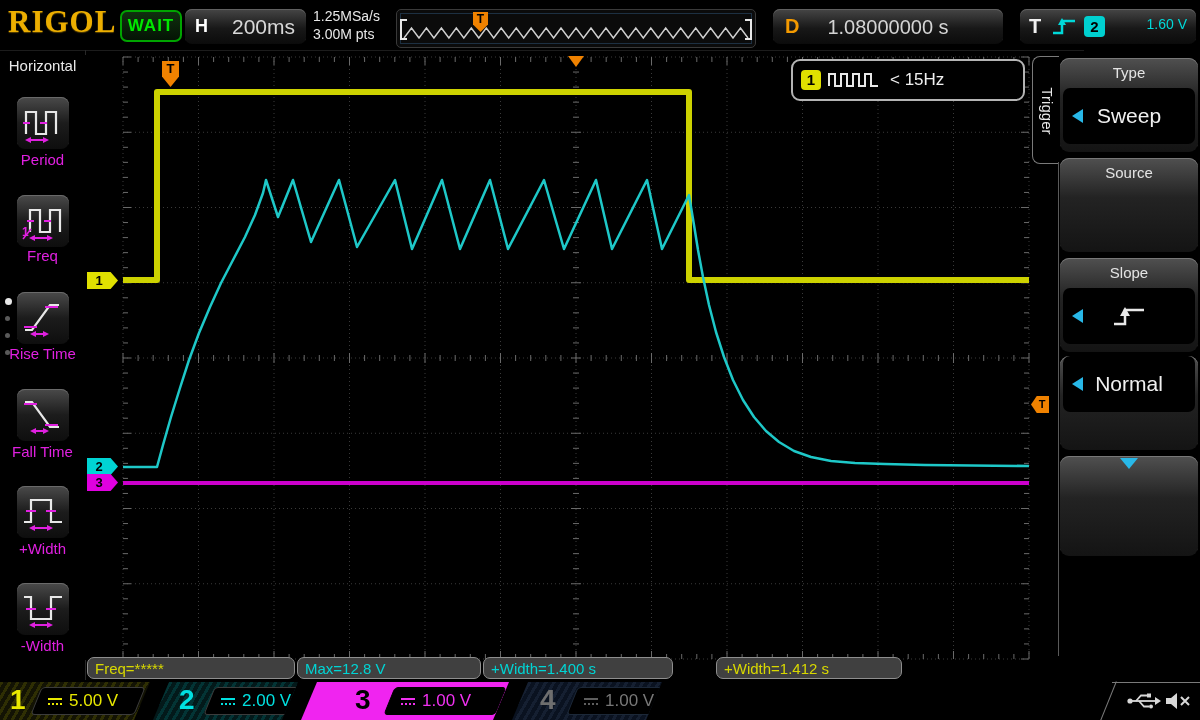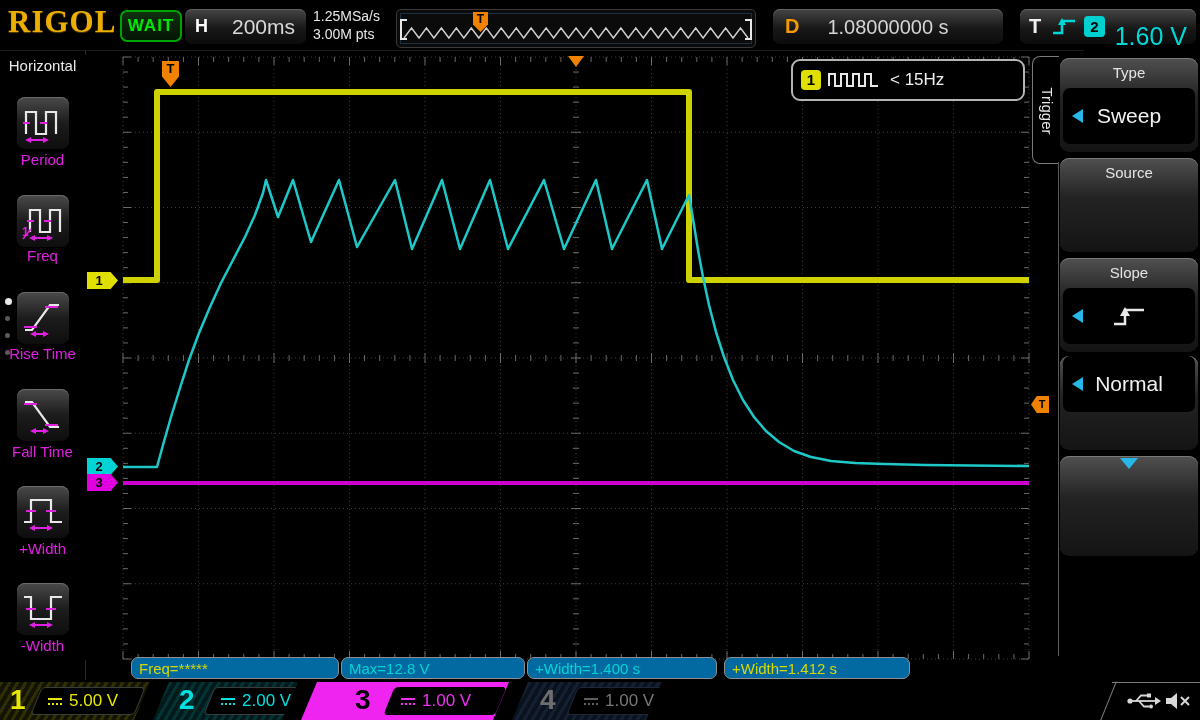--- a/index.html
+++ b/index.html
@@ -28,21 +28,21 @@
   .pv-tflag{left:76px;top:2px;width:15px;height:20px;background:#f08200;color:#000;font-weight:bold;
         font-size:12px;text-align:center;clip-path:polygon(0 0,100% 0,100% 62%,50% 100%,0 62%);}
   .d-box{left:773px;top:9px;width:230px;height:35px;}
   .d-label{left:12px;top:6px;color:#f49a00;font-weight:bold;font-size:20px;}
   .d-value{left:0;top:7px;width:100%;text-align:center;color:#d4d4d4;font-size:20px;}
   .t-box{left:1020px;top:9px;width:176px;height:35px;}
   .t-label{left:9px;top:6px;color:#f0f0f0;font-weight:bold;font-size:20px;}
   .t-slope-icon{left:30px;top:7px;}
   .t-ch-badge{left:64px;top:7px;width:21px;height:21px;background:#00d0d0;border-radius:4px;color:#000;
         font-weight:bold;font-size:15px;line-height:21px;text-align:center;}
-  .t-level{right:9px;top:13px;color:#00d8d8;font-size:25px;}
+  .t-level{right:9px;top:7px;color:#00d8d8;font-size:14px;}
 
   
   .sidebar{left:0;top:50px;width:85px;height:630px;border-right:1px solid #282828;}
   .sb-title{left:0;top:7px;width:100%;text-align:center;color:#e8e8e8;font-size:15px;}
   .sb-btn{left:17px;width:52px;height:52px;border-radius:8px;
         background:linear-gradient(#4a4a4a,#1c1c1c 50%,#0e0e0e);
         box-shadow:inset 0 1px 0 #6a6a6a,0 0 0 1px #000;}
   .sb-btn svg{position:absolute;left:4px;top:4px;}
   .sb-label{left:0;width:100%;text-align:center;color:#e020e0;font-size:15px;}
   .pg-dot{left:5px;border-radius:50%;}
@@ -85,22 +85,22 @@
   .m-head{height:30px;line-height:30px;text-align:center;color:#e4e4e4;font-size:15px;}
   .m-val{position:relative;margin:0 3px 4px 3px;height:56px;background:#000;border-radius:7px;
         display:flex;align-items:center;justify-content:center;color:#f0f0f0;font-size:21px;}
   .m-arrow-left{position:absolute;left:9px;top:50%;margin-top:-7px;width:0;height:0;
         border-top:7px solid transparent;border-bottom:7px solid transparent;border-right:11px solid #28b8e8;}
   .m-setting-label{height:64px;line-height:78px;text-align:center;color:#e8e8e8;font-size:21px;}
   .m-arrow-down{margin:2px auto 0 auto;width:0;height:0;
         border-left:9px solid transparent;border-right:9px solid transparent;border-top:11px solid #28b8e8;}
 
   
-  .meas{top:657px;height:22px;background:#0369a1;border:1px solid #8e8e8e;border-radius:7px;
-        font-size:15px;line-height:21px;padding-left:7px;box-sizing:border-box;margin-left:44px;}
+  .meas{top:657px;height:22px;background:#404040;border:1px solid #8e8e8e;border-radius:7px;
+        font-size:15px;line-height:21px;padding-left:7px;box-sizing:border-box;}
   .meas-yellow{color:#d8d800;}
   .meas-cyan{color:#00d4d4;}
 
   
   .chbar{left:0;top:682px;width:1200px;height:38px;background:#000;}
   .cs{top:0;height:38px;}
   .cs1{left:0;width:150px;clip-path:polygon(0 0,100% 0,calc(100% - 16px) 100%,0 100%);
        background-color:#131304;
        background-image:repeating-linear-gradient(120deg,rgba(216,216,0,.14) 0 3px,transparent 3px 7px);}
   .cs2{left:153px;width:145px;clip-path:polygon(16px 0,100% 0,calc(100% - 16px) 100%,0 100%);
@@ -647,21 +647,21 @@
     </div>
 
     <div class="abs m-sec" style="top:406px;height:100px;">
       <div class="m-arrow-down"></div>
     </div>
   </div>
 
   <div class="abs meas meas-yellow" style="left:87px;width:208px;">Freq=*****</div>
   <div class="abs meas meas-cyan" style="left:297px;width:184px;">Max=12.8 V</div>
   <div class="abs meas meas-cyan" style="left:483px;width:190px;">+Width=1.400 s</div>
-  <div class="abs meas meas-yellow" style="left:680px;width:186px;">+Width=1.412 s</div>
+  <div class="abs meas meas-yellow" style="left:716px;width:186px;">+Width=1.412 s</div>
 
   <div class="abs chbar">
 
     <div class="abs cs cs1">
       <span class="abs cnum">1</span>
       <div class="abs cbox">
         <div class="unskew">
           <div class="cpl">
               <div class="b1"></div>
               <div class="b2"></div>

